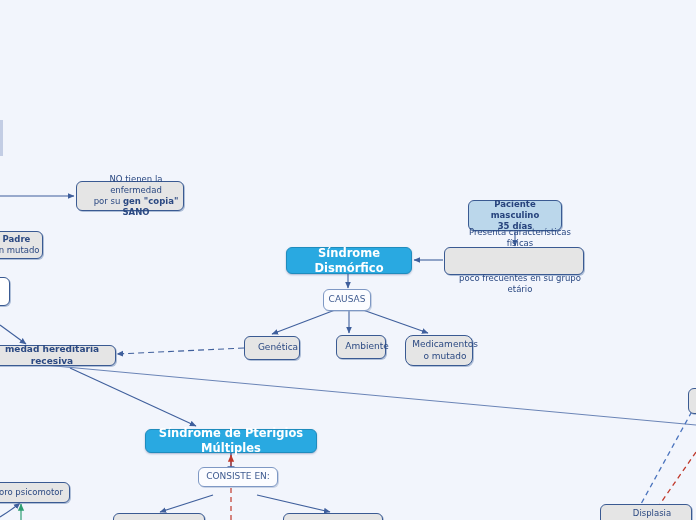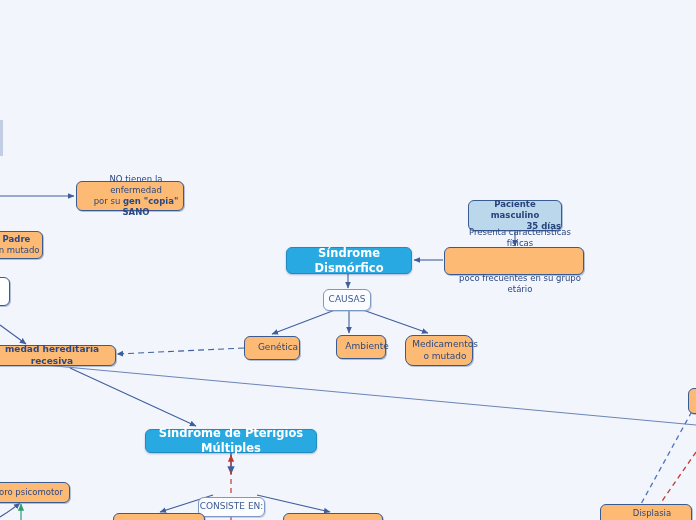--- a/index.html
+++ b/index.html
@@ -46,24 +46,23 @@
     color: #ffffff;
     font-weight: bold;
     box-shadow: 0 1px 2px rgba(40,70,130,0.35);
   }
   .n-fill {
     background: #bbd7eb;
     border: 1.4px solid #3a5a92;
     color: #27437c;
     font-weight: bold;
     box-shadow: 1px 1px 0 rgba(120,145,185,0.55);
-    align-items: flex-end;
   }
   .n-white {
-    background: #fdba74;
+    background: #e5e5e5;
     border: 1.4px solid #3a5a92;
     color: #2b4982;
     box-shadow: 1px 1px 0 rgba(120,145,185,0.55);
     padding-left: 12px;
   }
   .n-soft {
     background: #fbfcff;
     border: 1.2px solid #7e98c4;
     color: #3f5b90;
     box-shadow: 1px 1px 0 rgba(140,160,195,0.4);
@@ -178,21 +177,21 @@
   </div>
 
   <div class="node n-white lbl-md" style="left:-24px; top:345px; width:140px; height:21px; border-top-left-radius:0; border-bottom-left-radius:0;">
     <span class="txt strong">medad hereditaria recesiva</span>
   </div>
 
   <div class="node n-primary lbl-lg" style="left:145px; top:429px; width:172px; height:24px;">
     <span class="txt">Síndrome de Pterigios Múltiples</span>
   </div>
 
-  <div class="node n-soft lbl-md" style="left:198px; top:497px; width:67px; height:20px;text-align:center;">
+  <div class="node n-soft lbl-md" style="left:198px; top:467px; width:80px; height:20px;text-align:center;">
     <span class="txt">CONSISTE EN:</span>
   </div>
 
   <div class="node n-white lbl-sm" style="left:-26px; top:482px; width:96px; height:21px; border-top-left-radius:0; border-bottom-left-radius:0;">
     <span class="txt">rioro psicomotor</span>
   </div>
 
   <div class="node n-white" style="left:113px; top:513px; width:92px; height:22px;"></div>
   <div class="node n-white" style="left:283px; top:513px; width:100px; height:22px;"></div>
 

